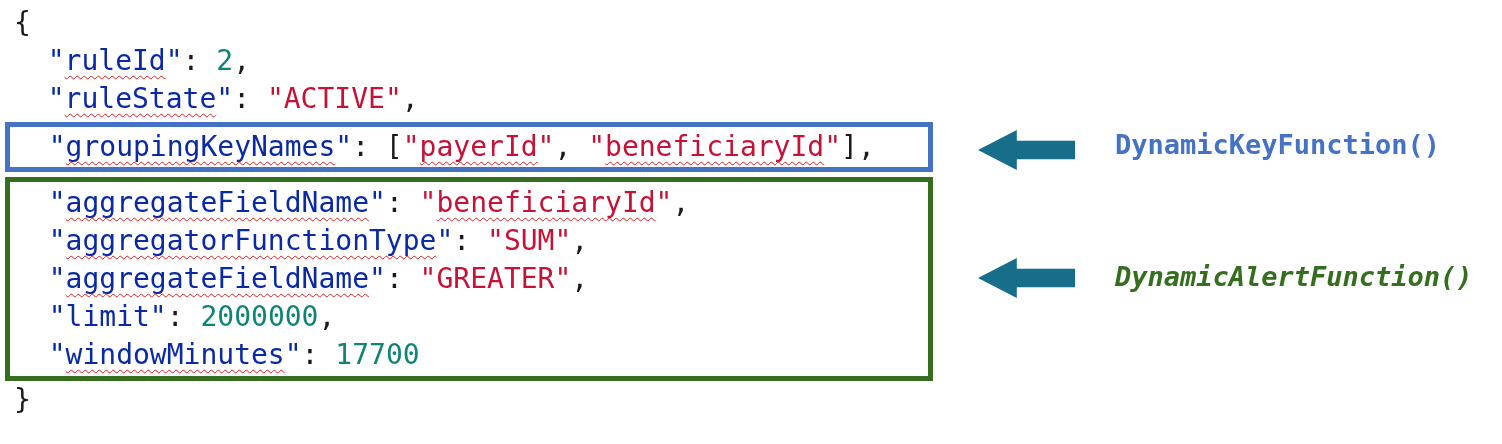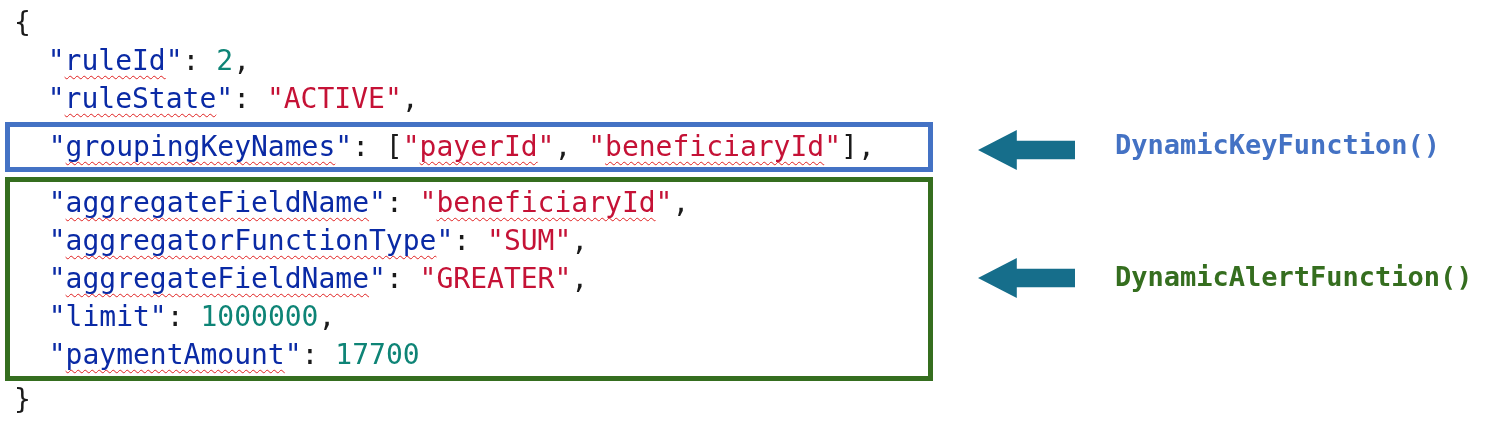--- a/index.html
+++ b/index.html
@@ -73,21 +73,21 @@
 
   .label {
     position: absolute;
     left: 1115px;
     font-size: 27px;
     font-weight: bold;
     line-height: 34px;
     white-space: pre;
   }
   .label-key   { top: 128px; color: var(--key-box, #4472c4); }
-  .label-alert { top: 260px; color: var(--alert-box, #356e1f); }
+  .label-alert { top: 260px; color: var(--alert-box, #356e1f); font-style: italic; }
 </style>
 </head>
 <body>
 
 <div class="canvas">
 
   <div class="code-block">
     <div>
         <div class="code-line"><span class="tok tok-punct">{</span></div>
         <div class="code-line"><span class="tok tok-punct">  </span><span class="tok tok-key">"<span class="squiggle">ruleId</span>"</span><span class="tok tok-punct">: </span><span class="tok tok-number">2</span><span class="tok tok-punct">,</span></div>
@@ -98,22 +98,22 @@
       <div>
           <div class="code-line"><span class="tok tok-punct">  </span><span class="tok tok-key">"<span class="squiggle">groupingKeyNames</span>"</span><span class="tok tok-punct">: [</span><span class="tok tok-string">"<span class="squiggle">payerId</span>"</span><span class="tok tok-punct">, </span><span class="tok tok-string">"<span class="squiggle">beneficiaryId</span>"</span><span class="tok tok-punct">],</span></div>
         </div>
     </div>
 
     <div class="hl-box green-box">
       <div>
           <div class="code-line"><span class="tok tok-punct">  </span><span class="tok tok-key">"<span class="squiggle">aggregateFieldName</span>"</span><span class="tok tok-punct">: </span><span class="tok tok-string">"<span class="squiggle">beneficiaryId</span>"</span><span class="tok tok-punct">,</span></div>
           <div class="code-line"><span class="tok tok-punct">  </span><span class="tok tok-key">"<span class="squiggle">aggregatorFunctionType</span>"</span><span class="tok tok-punct">: </span><span class="tok tok-string">"SUM"</span><span class="tok tok-punct">,</span></div>
           <div class="code-line"><span class="tok tok-punct">  </span><span class="tok tok-key">"<span class="squiggle">aggregateFieldName</span>"</span><span class="tok tok-punct">: </span><span class="tok tok-string">"GREATER"</span><span class="tok tok-punct">,</span></div>
-          <div class="code-line"><span class="tok tok-punct">  </span><span class="tok tok-key">"limit"</span><span class="tok tok-punct">: </span><span class="tok tok-number">1000000</span><span class="tok tok-punct">,</span></div>
-          <div class="code-line"><span class="tok tok-punct">  </span><span class="tok tok-key">"<span class="squiggle">paymentAmount</span>"</span><span class="tok tok-punct">: </span><span class="tok tok-number">17700</span></div>
+          <div class="code-line"><span class="tok tok-punct">  </span><span class="tok tok-key">"limit"</span><span class="tok tok-punct">: </span><span class="tok tok-number">2000000</span><span class="tok tok-punct">,</span></div>
+          <div class="code-line"><span class="tok tok-punct">  </span><span class="tok tok-key">"<span class="squiggle">windowMinutes</span>"</span><span class="tok tok-punct">: </span><span class="tok tok-number">17700</span></div>
         </div>
     </div>
 
     <div>
         <div class="code-line"><span class="tok tok-punct">}</span></div>
       </div>
   </div>
 
   <div class="arrow arrow-key"></div>
   <div class="label label-key">DynamicKeyFunction()</div>

